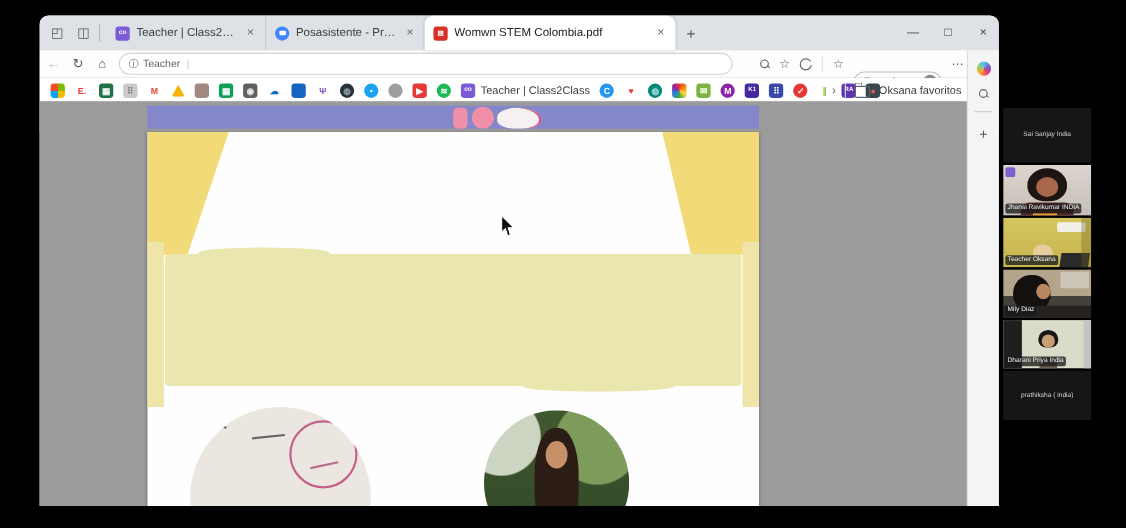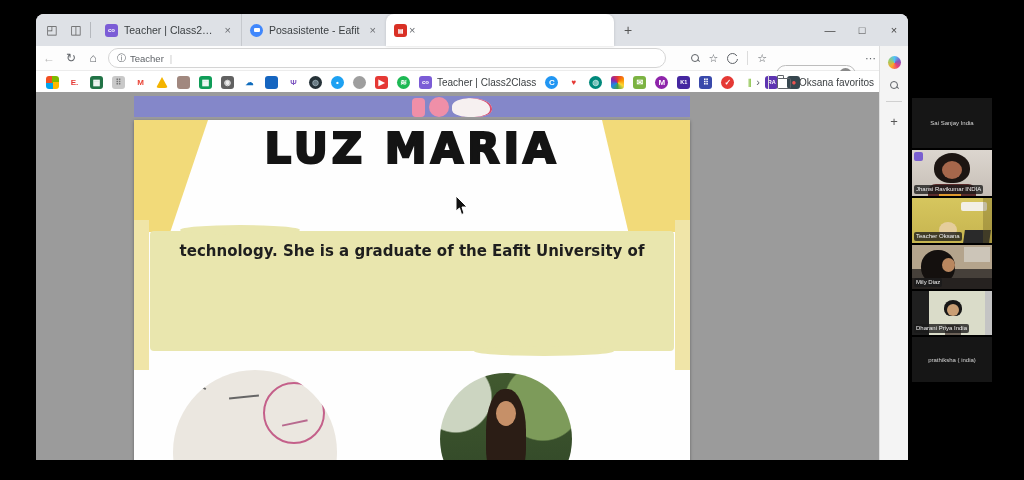--- a/index.html
+++ b/index.html
@@ -182,25 +182,26 @@
 
       <div class="tab">
         <span class="favicon fav-co">co</span>
         <span class="label">Teacher | Class2Class</span>
         <span class="close">×</span>
       </div>
       <div class="tab">
         <span class="favicon fav-zm">
             <i></i>
           </span>
-        <span class="label">Posasistente - Eafit</span>
+        <span class="label">Posasistente - Priya</span>
         <span class="close">×</span>
       </div>
       <div class="tab active">
         <span class="favicon fav-pdf">▤</span>
+        <span class="label">Womwn STEM Colombia.pdf</span>
         <span class="close">×</span>
       </div>
       <span class="newtab">+</span>
 
       <div class="wincontrols">
         <span class="wc">—</span>
         <span class="wc">□</span>
         <span class="wc">×</span>
       </div>
     </div>
@@ -410,26 +411,24 @@
         </div>
       </div>
 
       <div class="page">
         <div class="corner left"></div>
         <div class="corner right"></div>
         <div class="sidewash l"></div>
         <div class="sidewash r"></div>
 
         <div class="doc-title">
-          <div>LUZ MARIA</div>
         </div>
 
         <div class="parabox">
           <div class="paragraph">
-            <div>technology. She is a graduate of the Eafit University of</div>
           </div>
         </div>
 
         <div class="photo photo-left">
           <i class="pl-ring"></i>
             <i class="pl-mark"></i>
           <i class="pl-line1"></i>
             <i class="pl-line2"></i>
 
         </div>

